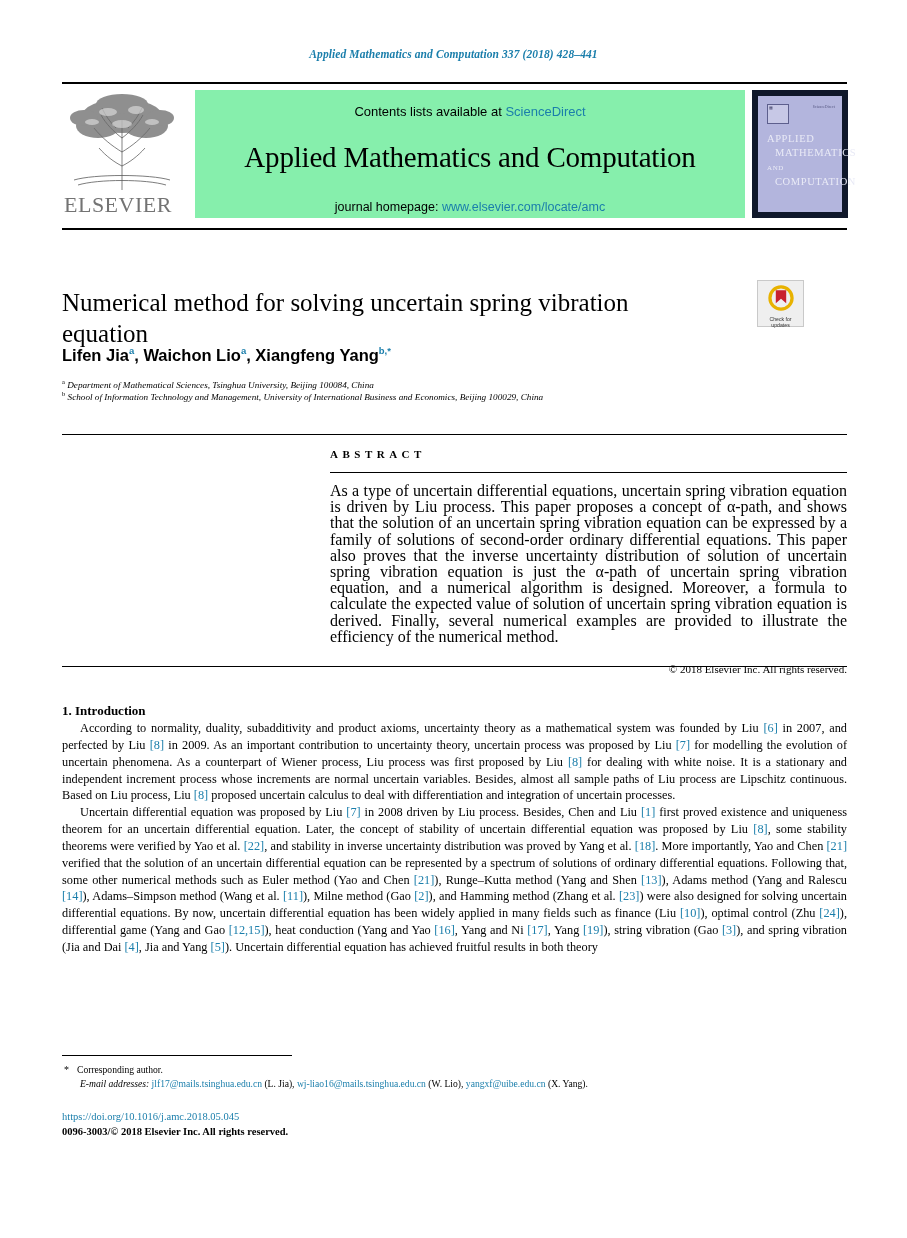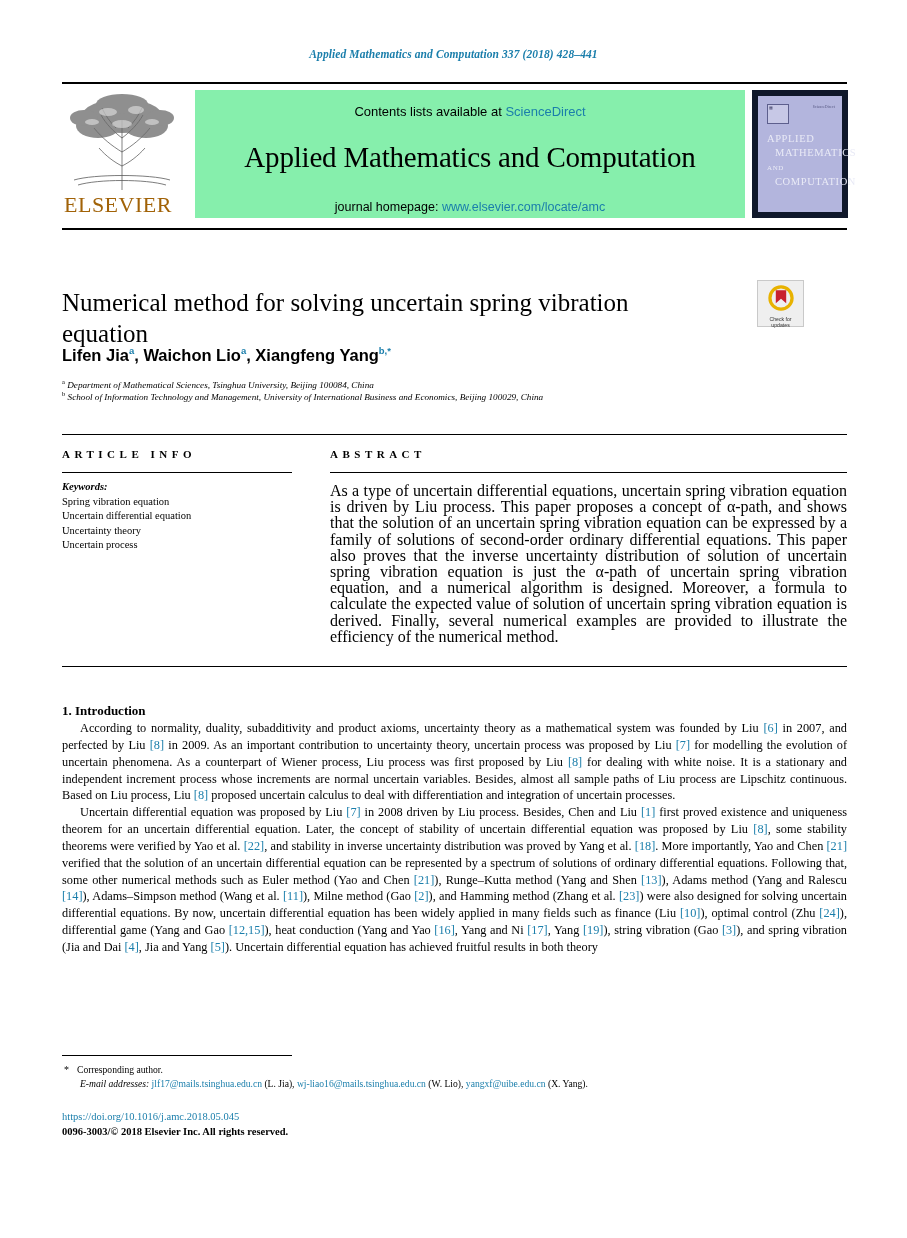--- a/index.html
+++ b/index.html
@@ -52,21 +52,21 @@
     height: 128px;
   }
   .tree-svg { position:absolute; left: 6px; top: 0; }
   .elsevier-word {
     position: absolute;
     left: 2px;
     bottom: 0px;
     font-family: "Liberation Serif", serif;
     font-size: 22px;
     letter-spacing: .5px;
-    color: #a16207;
+    color: #737373;
     font-weight: normal;
   }
   .banner {
     position: absolute;
     left: 133px; top: 6px;
     width: 550px;
     height: 128px;
     background: #86efac;
     text-align: center;
   }
@@ -380,36 +380,26 @@
     <sup>a</sup>
     <span>Department of Mathematical Sciences, Tsinghua University, Beijing 100084, China</span>
   </div>
   <div class="affil affil-b">
     <sup>b</sup>
     <span>School of Information Technology and Management, University of International Business and Economics, Beijing 100029, China</span>
   </div>
 
   <div class="info-rule-top"></div>
 
-  <div class="col-left">
-    <div class="sec-head">ARTICLE INFO</div>
-    <div class="hr-thin"></div>
-    <div class="kw">
-      <span class="kw-title">Keywords:</span><br>
-      <span>Spring vibration equation</span><br>
-      <span>Uncertain differential equation</span><br>
-      <span>Uncertainty theory</span><br>
-      <span>Uncertain process</span>
-    </div>
-  </div>
 
   <div class="col-right">
     <div class="sec-head">ABSTRACT</div>
     <div class="hr-thin"></div>
     <div class="abstract-body">As a type of uncertain differential equations, uncertain spring vibration equation is driven by Liu process. This paper proposes a concept of α-path, and shows that the solution of an uncertain spring vibration equation can be expressed by a family of solutions of second-order ordinary differential equations. This paper also proves that the inverse uncertainty distribution of solution of uncertain spring vibration equation is just the α-path of uncertain spring vibration equation, and a numerical algorithm is designed. Moreover, a formula to calculate the expected value of solution of uncertain spring vibration equation is derived. Finally, several numerical examples are provided to illustrate the efficiency of the numerical method.</div>
+    <div class="copyright">© 2018 Elsevier Inc. All rights reserved.</div>
   </div>
 
   <div class="info-rule-bot"></div>
 
   <div class="section-title">1. Introduction</div>
 
   <div class="body-text">
     <p>According to normality, duality, subadditivity and product axioms, uncertainty theory as a mathematical system was founded by Liu <span class="ref">[6]</span> in 2007, and perfected by Liu <span class="ref">[8]</span> in 2009. As an important contribution to uncertainty theory, uncertain process was proposed by Liu <span class="ref">[7]</span> for modelling the evolution of uncertain phenomena. As a counterpart of Wiener process, Liu process was first proposed by Liu <span class="ref">[8]</span> for dealing with white noise. It is a stationary and independent increment process whose increments are normal uncertain variables. Besides, almost all sample paths of Liu process are Lipschitz continuous. Based on Liu process, Liu <span class="ref">[8]</span> proposed uncertain calculus to deal with differentiation and integration of uncertain processes.</p>
     <p>Uncertain differential equation was proposed by Liu <span class="ref">[7]</span> in 2008 driven by Liu process. Besides, Chen and Liu <span class="ref">[1]</span> first proved existence and uniqueness theorem for an uncertain differential equation. Later, the concept of stability of uncertain differential equation was proposed by Liu <span class="ref">[8]</span>, some stability theorems were verified by Yao et al. <span class="ref">[22]</span>, and stability in inverse uncertainty distribution was proved by Yang et al. <span class="ref">[18]</span>. More importantly, Yao and Chen <span class="ref">[21]</span> verified that the solution of an uncertain differential equation can be represented by a spectrum of solutions of ordinary differential equations. Following that, some other numerical methods such as Euler method (Yao and Chen <span class="ref">[21]</span>), Runge–Kutta method (Yang and Shen <span class="ref">[13]</span>), Adams method (Yang and Ralescu <span class="ref">[14]</span>), Adams–Simpson method (Wang et al. <span class="ref">[11]</span>), Milne method (Gao <span class="ref">[2]</span>), and Hamming method (Zhang et al. <span class="ref">[23]</span>) were also designed for solving uncertain differential equations. By now, uncertain differential equation has been widely applied in many fields such as finance (Liu <span class="ref">[10]</span>), optimal control (Zhu <span class="ref">[24]</span>), differential game (Yang and Gao <span class="ref">[12,15]</span>), heat conduction (Yang and Yao <span class="ref">[16]</span>, Yang and Ni <span class="ref">[17]</span>, Yang <span class="ref">[19]</span>), string vibration (Gao <span class="ref">[3]</span>), and spring vibration (Jia and Dai <span class="ref">[4]</span>, Jia and Yang <span class="ref">[5]</span>). Uncertain differential equation has achieved fruitful results in both theory</p>
   </div>

